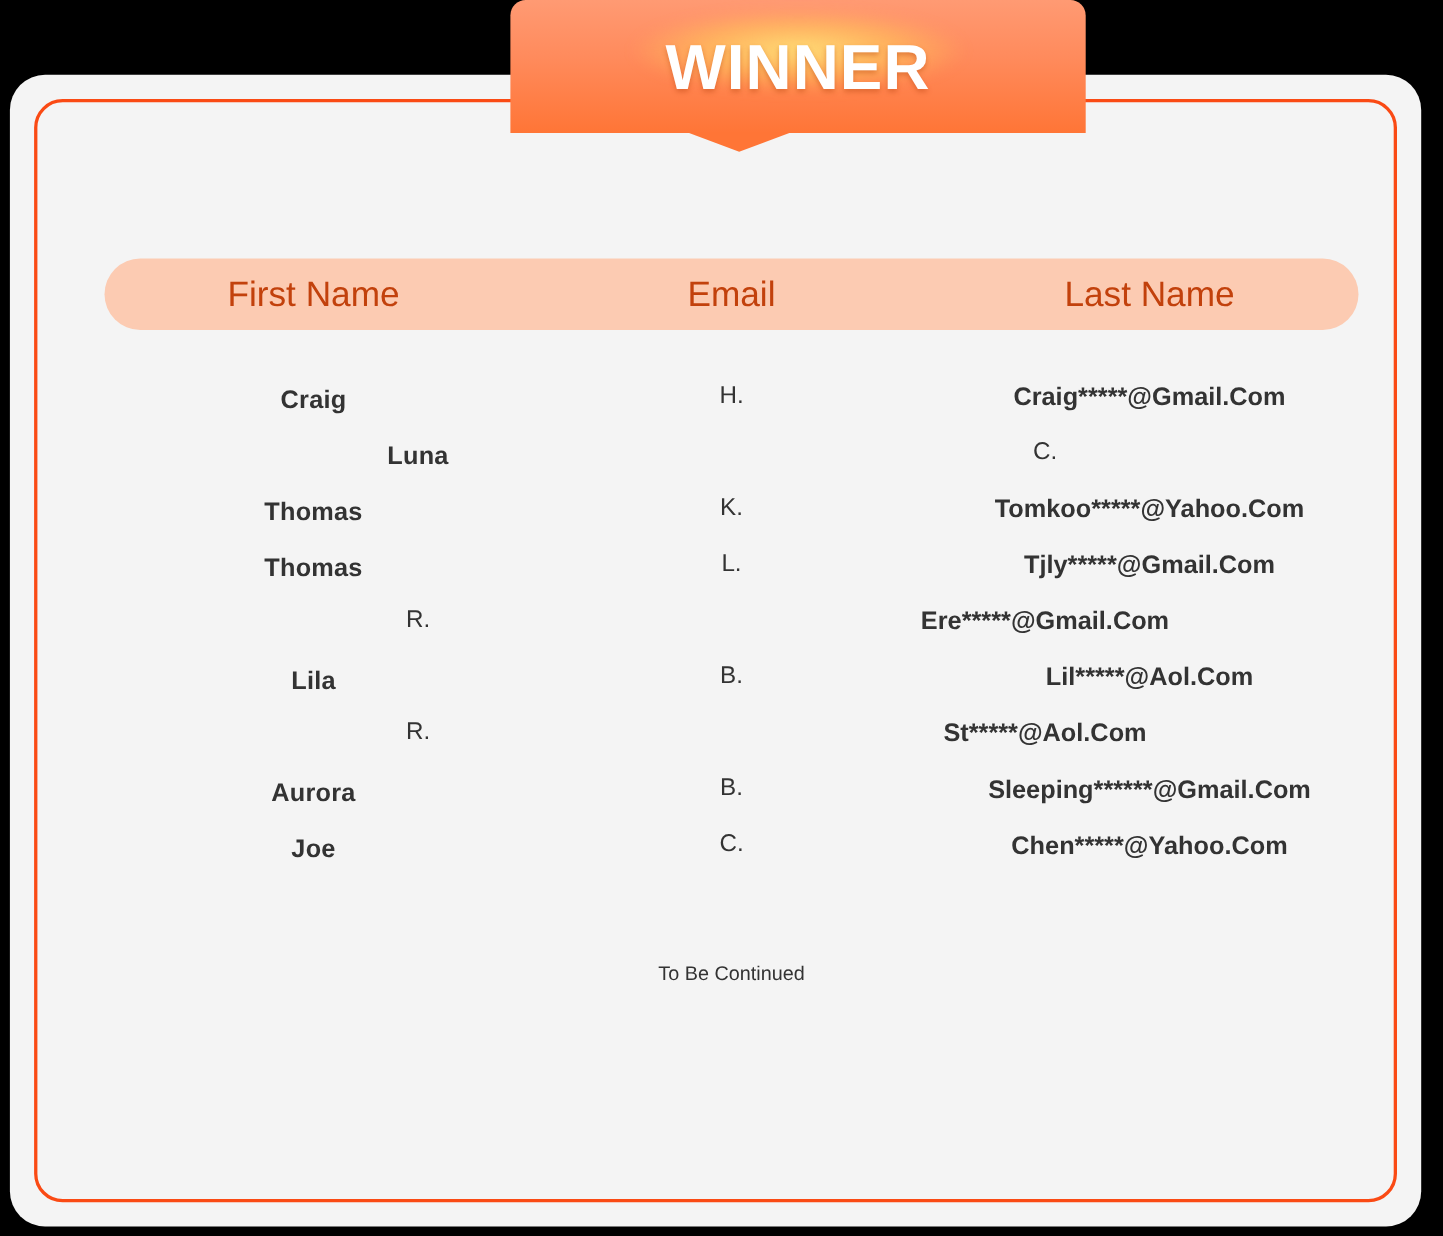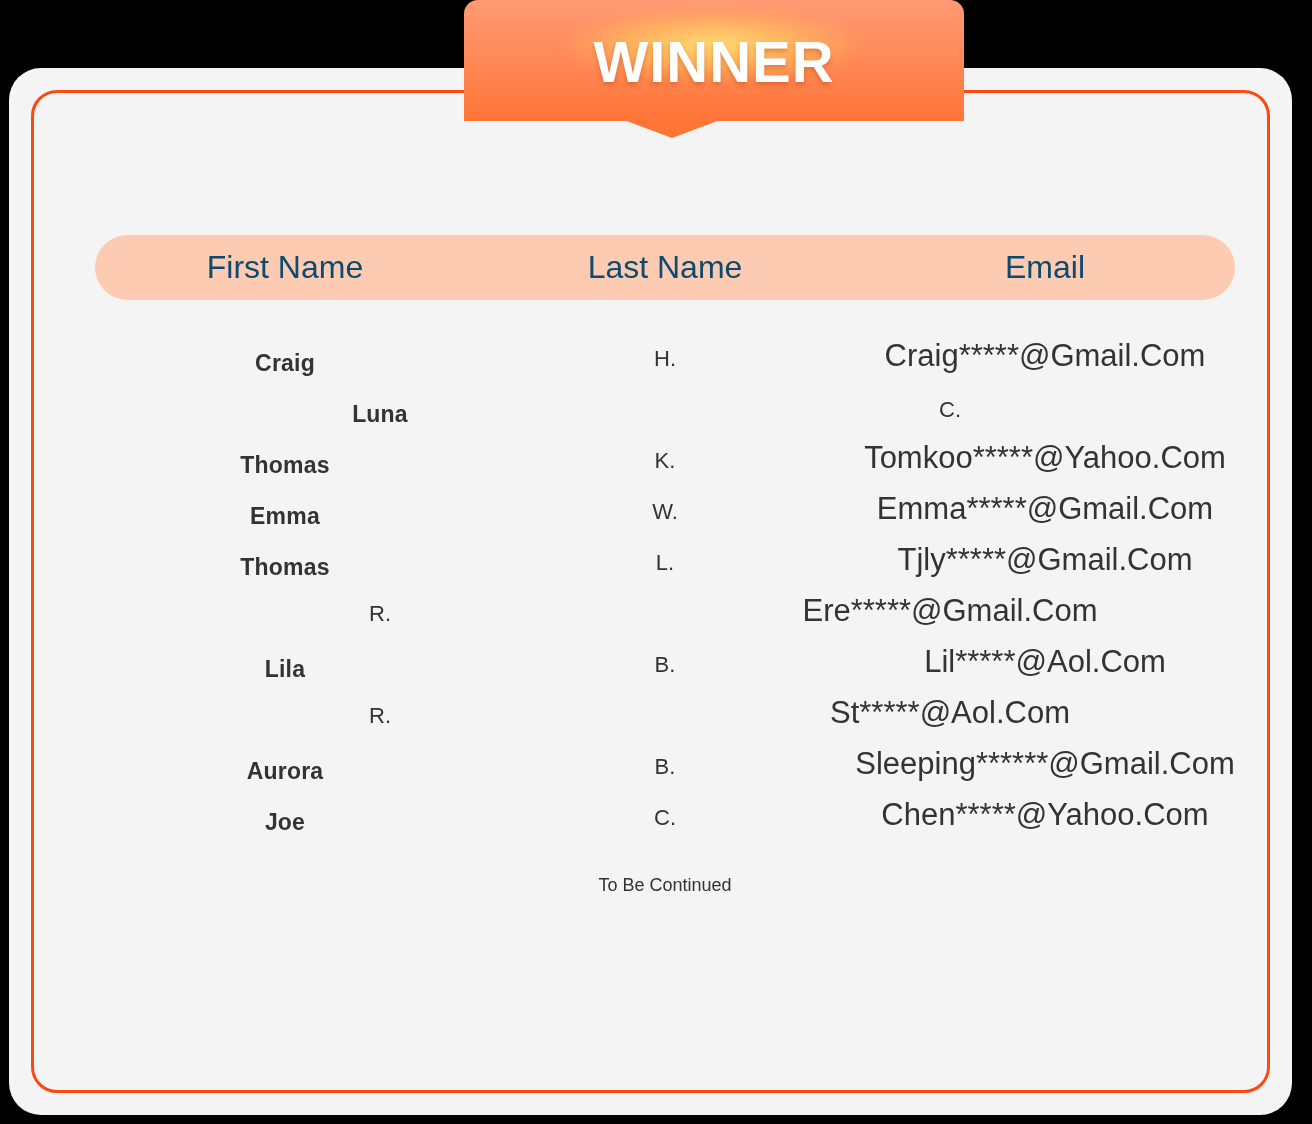--- a/index.html
+++ b/index.html
@@ -50,20 +50,21 @@
     z-index: 5;
   }
   #banner-body {
     position: absolute;
     left: 0;
     top: 0;
     width: 500px;
     height: 121px;
     background: linear-gradient(180deg, #FF9A73 0%, #FF8A5B 45%, #FF7536 100%);
     border-radius: 14px 14px 0 0;
+    padding-left: 23px;
   }
   #banner-tab {
     position: absolute;
     left: 50%;
     transform: translateX(-50%);
     top: 120px;
     width: 0;
     height: 0;
     border-left: 48px solid transparent;
     border-right: 48px solid transparent;
@@ -119,21 +120,21 @@
     background: #FCCBB2;
     border-radius: 34px;
     display: flex;
     align-items: center;
   }
   .hcell {
     flex: 1 1 0;
     text-align: center;
     font-size: 32px;
     font-weight: 400;
-    color: #0c4a6e;
+    color: #c2410c;
   }
 
   
   #table-body {
     position: absolute;
     left: 86px;
     top: 258px;
     width: 1140px;
   }
   .row {
@@ -151,22 +152,22 @@
     font-weight: 700;
     letter-spacing: 0.2px;
   }
   .cell-last {
     font-size: 22px;
     font-weight: 400;
     position: relative;
     top: -5px;
   }
   .cell-email {
-    font-size: 31px;
-    font-weight: 400;
+    font-size: 23px;
+    font-weight: 700;
     position: relative;
     top: -3px;
   }
 
   
   #footer-note {
     position: absolute;
     left: 86px;
     top: 807px;
     width: 1140px;
@@ -179,43 +180,38 @@
 <body>
 
 <div id="card">
 
   <div id="orange-frame"></div>
 
   <div id="page-title">Winner List: Solar Generator 300 Plus ($400 Value)</div>
 
   <div id="header-pill">
     <div class="hcell">First Name</div>
+    <div class="hcell">Email</div>
     <div class="hcell">Last Name</div>
-    <div class="hcell">Email</div>
   </div>
 
   <div id="table-body">
     <div class="row">
       <div class="cell cell-first">Craig</div>
       <div class="cell cell-last">H.</div>
       <div class="cell cell-email">Craig*****@Gmail.Com</div>
     </div>
     <div class="row">
       <div class="cell cell-first">Luna</div>
       <div class="cell cell-last">C.</div>
     </div>
     <div class="row">
       <div class="cell cell-first">Thomas</div>
       <div class="cell cell-last">K.</div>
       <div class="cell cell-email">Tomkoo*****@Yahoo.Com</div>
-    </div>
-    <div class="row">
-      <div class="cell cell-first">Emma</div>
-      <div class="cell cell-last">W.</div>
-      <div class="cell cell-email">Emma*****@Gmail.Com</div>
     </div>
     <div class="row">
       <div class="cell cell-first">Thomas</div>
       <div class="cell cell-last">L.</div>
       <div class="cell cell-email">Tjly*****@Gmail.Com</div>
     </div>
     <div class="row">
       <div class="cell cell-last">R.</div>
       <div class="cell cell-email">Ere*****@Gmail.Com</div>
     </div>

